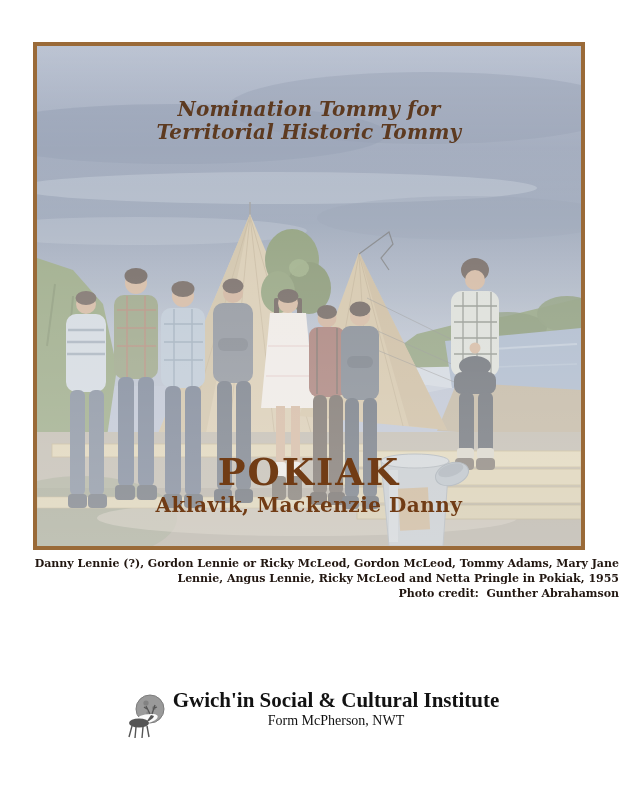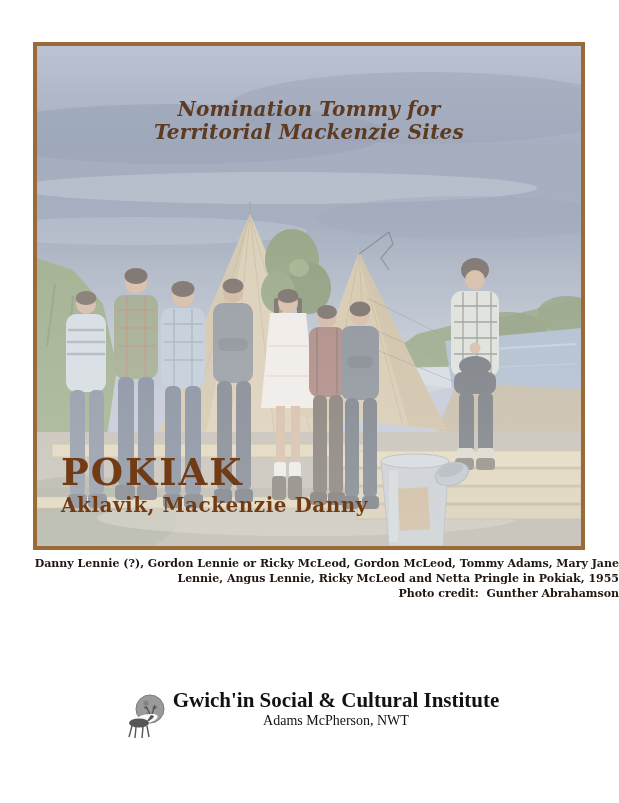--- a/index.html
+++ b/index.html
@@ -21,23 +21,22 @@
     border:4px solid var(--frame-border);box-sizing:border-box;
     background:#aeb6c8;
   }
   .scene{position:absolute;left:0;top:0;width:544px;height:500px;display:block;}
   .nomination-title{
     position:absolute;left:0;right:0;top:52px;text-align:center;
     color:var(--title-brown);font-weight:bold;font-style:italic;
     font-size:20px;line-height:23px;letter-spacing:.2px;
   }
   .site-block{
-    position:absolute;left:0;right:0;top:406px;text-align:left;
+    position:absolute;left:0;right:0;top:406px;text-align:center;
     color:var(--pokiak-brown);
-    padding-left:24px;
   }
   .site-name{font-weight:bold;font-size:37px;line-height:40px;letter-spacing:2px;}
   .site-location{font-weight:bold;font-size:20px;line-height:25px;letter-spacing:.5px;margin-top:1px;}
   
   .photo-caption{
     position:absolute;left:0;right:0;top:556px;text-align:right;
     color:var(--caption-color);font-weight:bold;font-size:11px;line-height:15px;
   }
   .photo-caption div{white-space:pre;}
   
@@ -279,21 +278,21 @@
           <ellipse cx="415" cy="428" rx="17" ry="11" fill="#a8b1b9" stroke="#8e98a1" stroke-width="1"></ellipse>
           <ellipse cx="415" cy="424" rx="13" ry="6" fill="#939ca5"></ellipse>
         </g>
       </g>
 
       <rect x="0" y="0" width="544" height="500" fill="url(#wash)"></rect>
     </svg>
 
     <div class="nomination-title">
       <div>Nomination Tommy for</div>
-      <div>Territorial Mackenzie Sites</div>
+      <div>Territorial Historic Tommy</div>
     </div>
 
     <div class="site-block">
       <div class="site-name">POKIAK</div>
       <div class="site-location">Aklavik, Mackenzie Danny</div>
     </div>
   </div>
 
   <div class="photo-caption">
     <div>Danny Lennie (?), Gordon Lennie or Ricky McLeod, Gordon McLeod, Tommy Adams, Mary Jane</div>
@@ -321,17 +320,17 @@
         <g stroke-width="1.4" fill="none">
           <line x1="12" y1="36" x2="9" y2="47"></line>
             <line x1="16" y1="37" x2="15" y2="48"></line>
           <line x1="23" y1="37" x2="22" y2="48"></line>
             <line x1="27" y1="36" x2="29" y2="47"></line>
         </g>
       </g>
     </svg>
     <div class="footer-text">
       <div class="org-name">Gwich'in Social &amp; Cultural Institute</div>
-      <div class="org-location">Adams McPherson, NWT</div>
+      <div class="org-location">Form McPherson, NWT</div>
     </div>
   </div>
 
 </div>
 
 </body></html>

